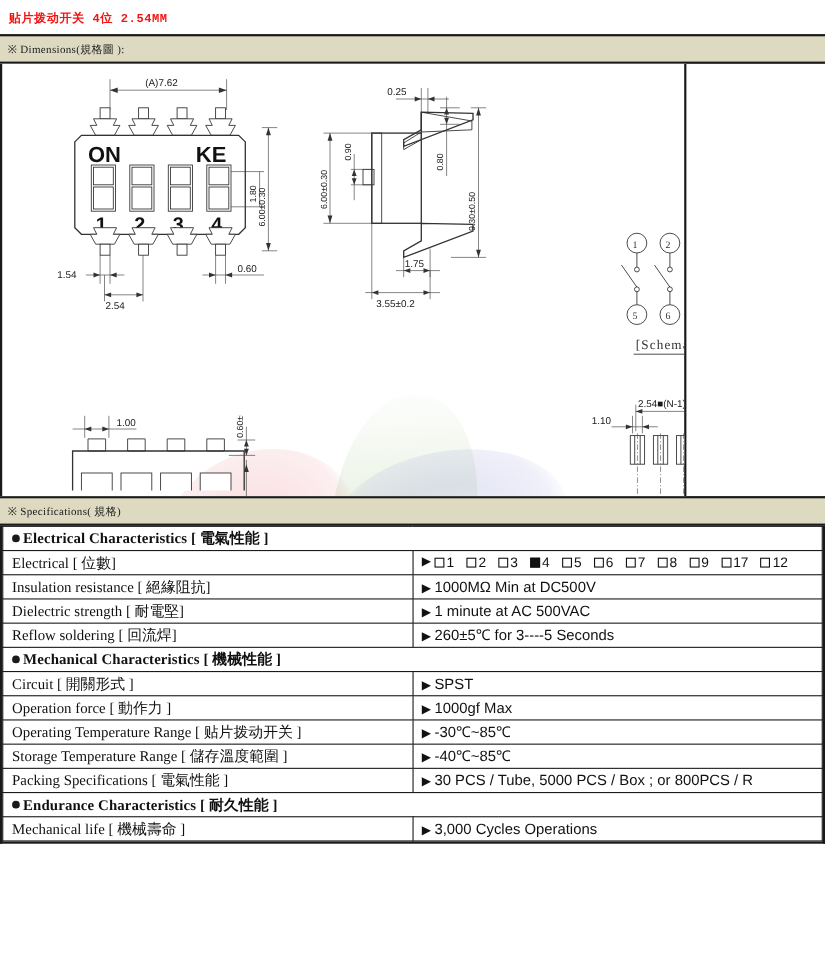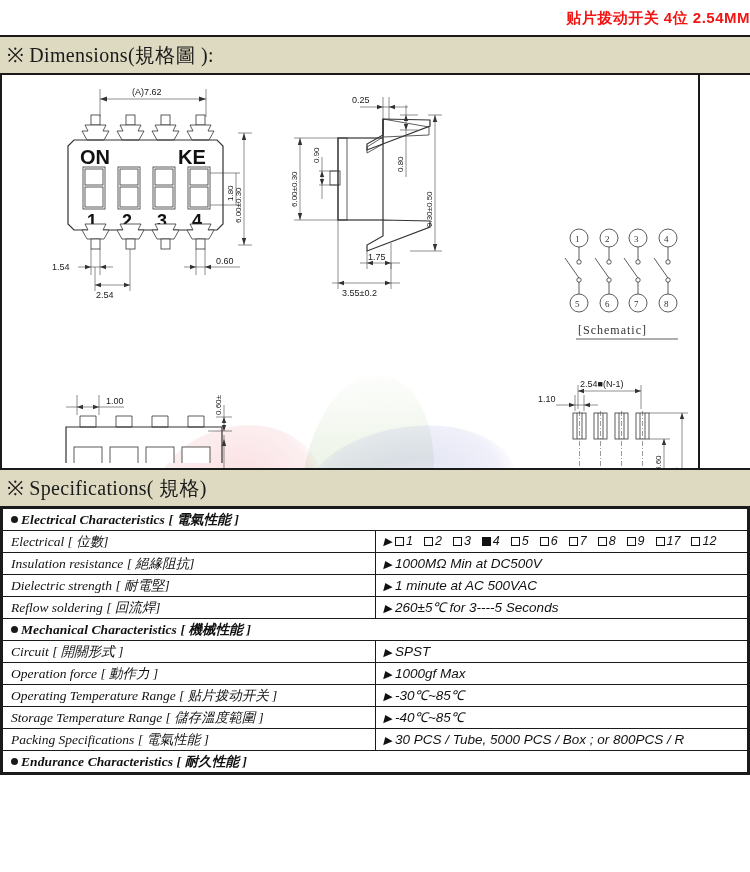--- a/index.html
+++ b/index.html
@@ -7,47 +7,46 @@
   body {
     width:750px; height:872px;
     background:#ffffff;
     font-family:"Liberation Serif", serif;
     position:relative;
     overflow:hidden;
   }
 
   
   .title {
-    font-family:Liberation Sans, sans-serif;
-    font-size:15px;
+    font-family:Liberation Mono, monospace;
+    font-size:11px;
     font-weight:bold;
     color:#f31414;
     padding:9px 0 0 8px;
     letter-spacing:0.5px;
     white-space:nowrap;
-    text-align:right;
   }
 
   
   .sec-bar {
     background:#ded9c1;
     border-top:2px solid #1a1a1a;
     border-bottom:2px solid #1a1a1a;
     font-family:"Liberation Serif", serif;
-    font-size:20px;
+    font-size:10px;
     color:#1a1a1a;
     padding:4px 0 4px 7px;
     letter-spacing:0.3px;
   }
   #dim-bar { margin-top:7px; }
 
   
   .draw-area {
     position:relative;
-    width:700px;
+    width:624px;
     height:393px;
     background:#fff;
     border-left:2px solid #1a1a1a;
     border-right:2px solid #1a1a1a;
     overflow:hidden;
   }
 
   
   .wm { position:absolute; pointer-events:none; }
   .wm-rose {
@@ -74,21 +73,21 @@
     border-radius:50% 50% 45% 55%;
     transform:rotate(8deg);
   }
 
   
   .spec-wrap {
     border-left:2px solid #1a1a1a;
     border-right:2px solid #1a1a1a;
     border-bottom:2px solid #1a1a1a;
   }
-  table.spec { width:100%; border-collapse:collapse; table-layout:fixed;font-style:italic; }
+  table.spec { width:100%; border-collapse:collapse; table-layout:fixed; }
   table.spec td {
     border:1px solid #1a1a1a;
     height:22px;
     padding:1px 0 1px 8px;
     font-size:13.5px;
     color:#111;
     vertical-align:middle;
     line-height:1.15;
   }
   td.grp {
@@ -585,15 +584,19 @@
           <td class="lab">Storage Temperature Range  [ 儲存溫度範圍 ]</td>
           <td class="val"><span class="tri">▶</span><span>-40℃~85℃</span></td>
         </tr>
         <tr>
           <td class="lab">Packing Specifications  [ 電氣性能 ]</td>
           <td class="val"><span class="tri">▶</span><span>30 PCS / Tube, 5000 PCS / Box ;       or     800PCS / R</span></td>
         </tr>
         <tr>
           <td class="grp" colspan="2"><span class="dot"></span><span>Endurance Characteristics [ 耐久性能 ]</span></td>
         </tr>
+        <tr>
+          <td class="lab">Mechanical life  [ 機械壽命 ]</td>
+          <td class="val"><span class="tri">▶</span><span>3,000 Cycles Operations</span></td>
+        </tr>
       </tbody>
   </table>
 </div>
 
 </body></html>

